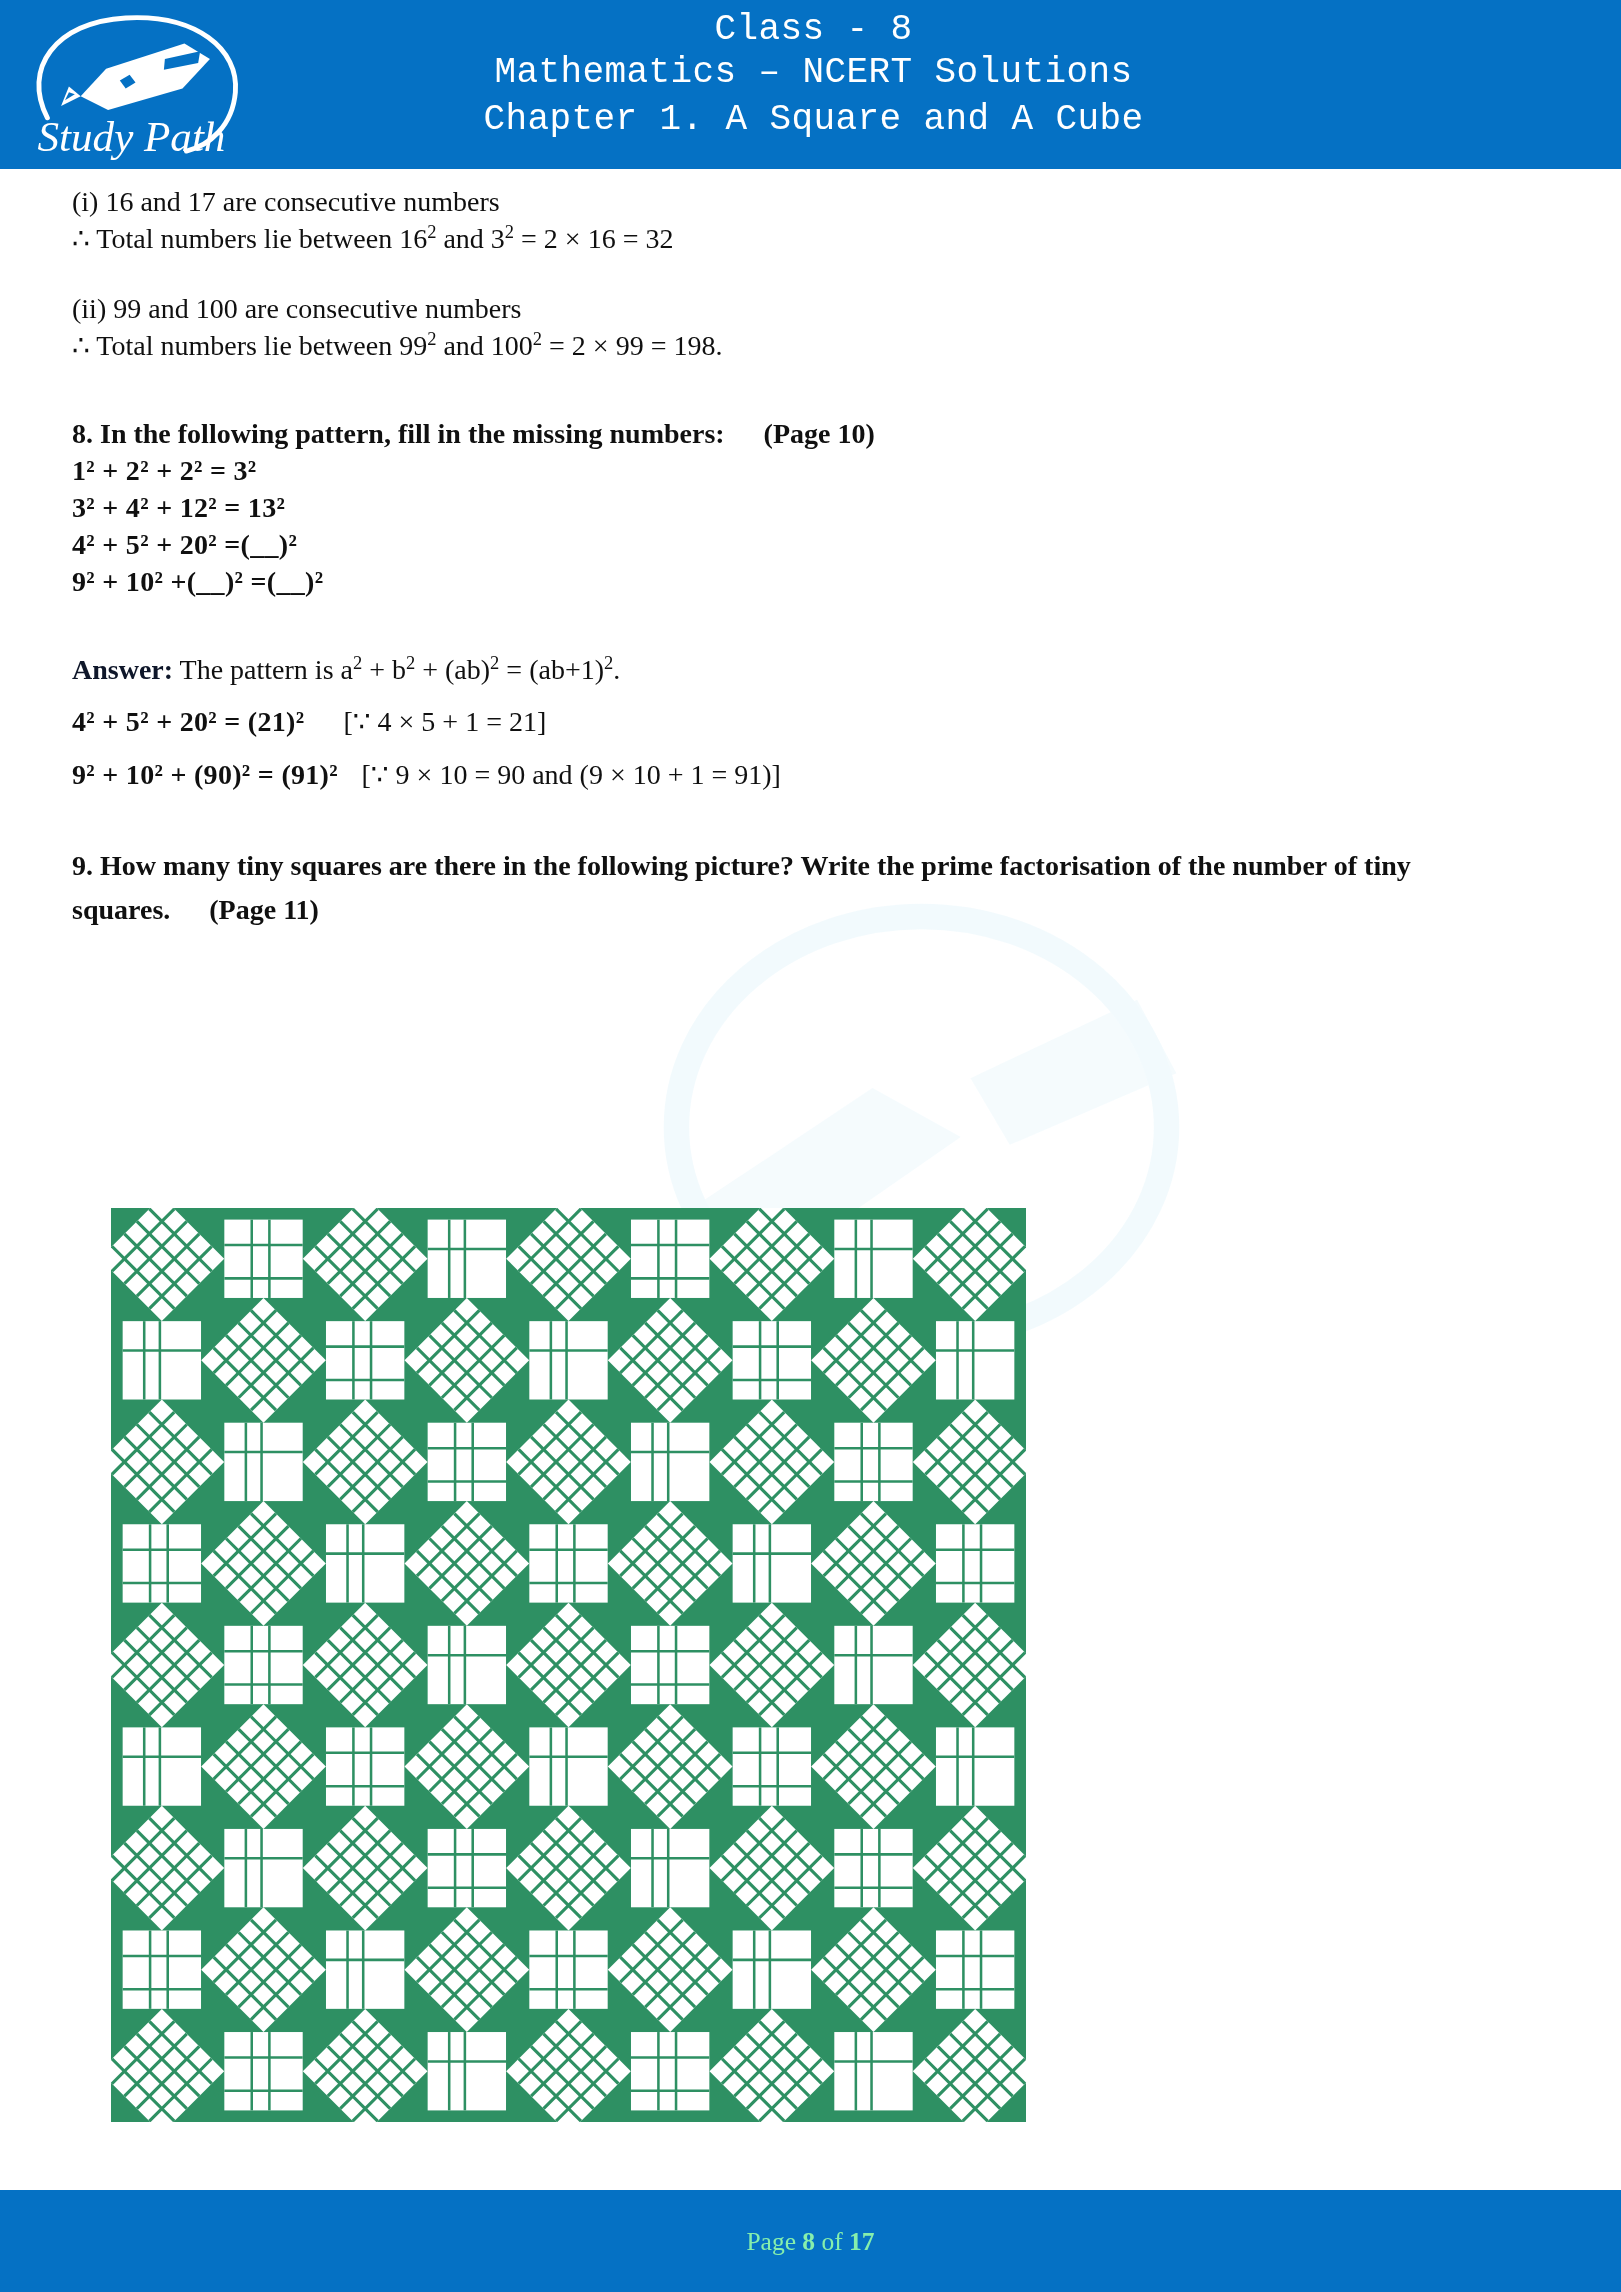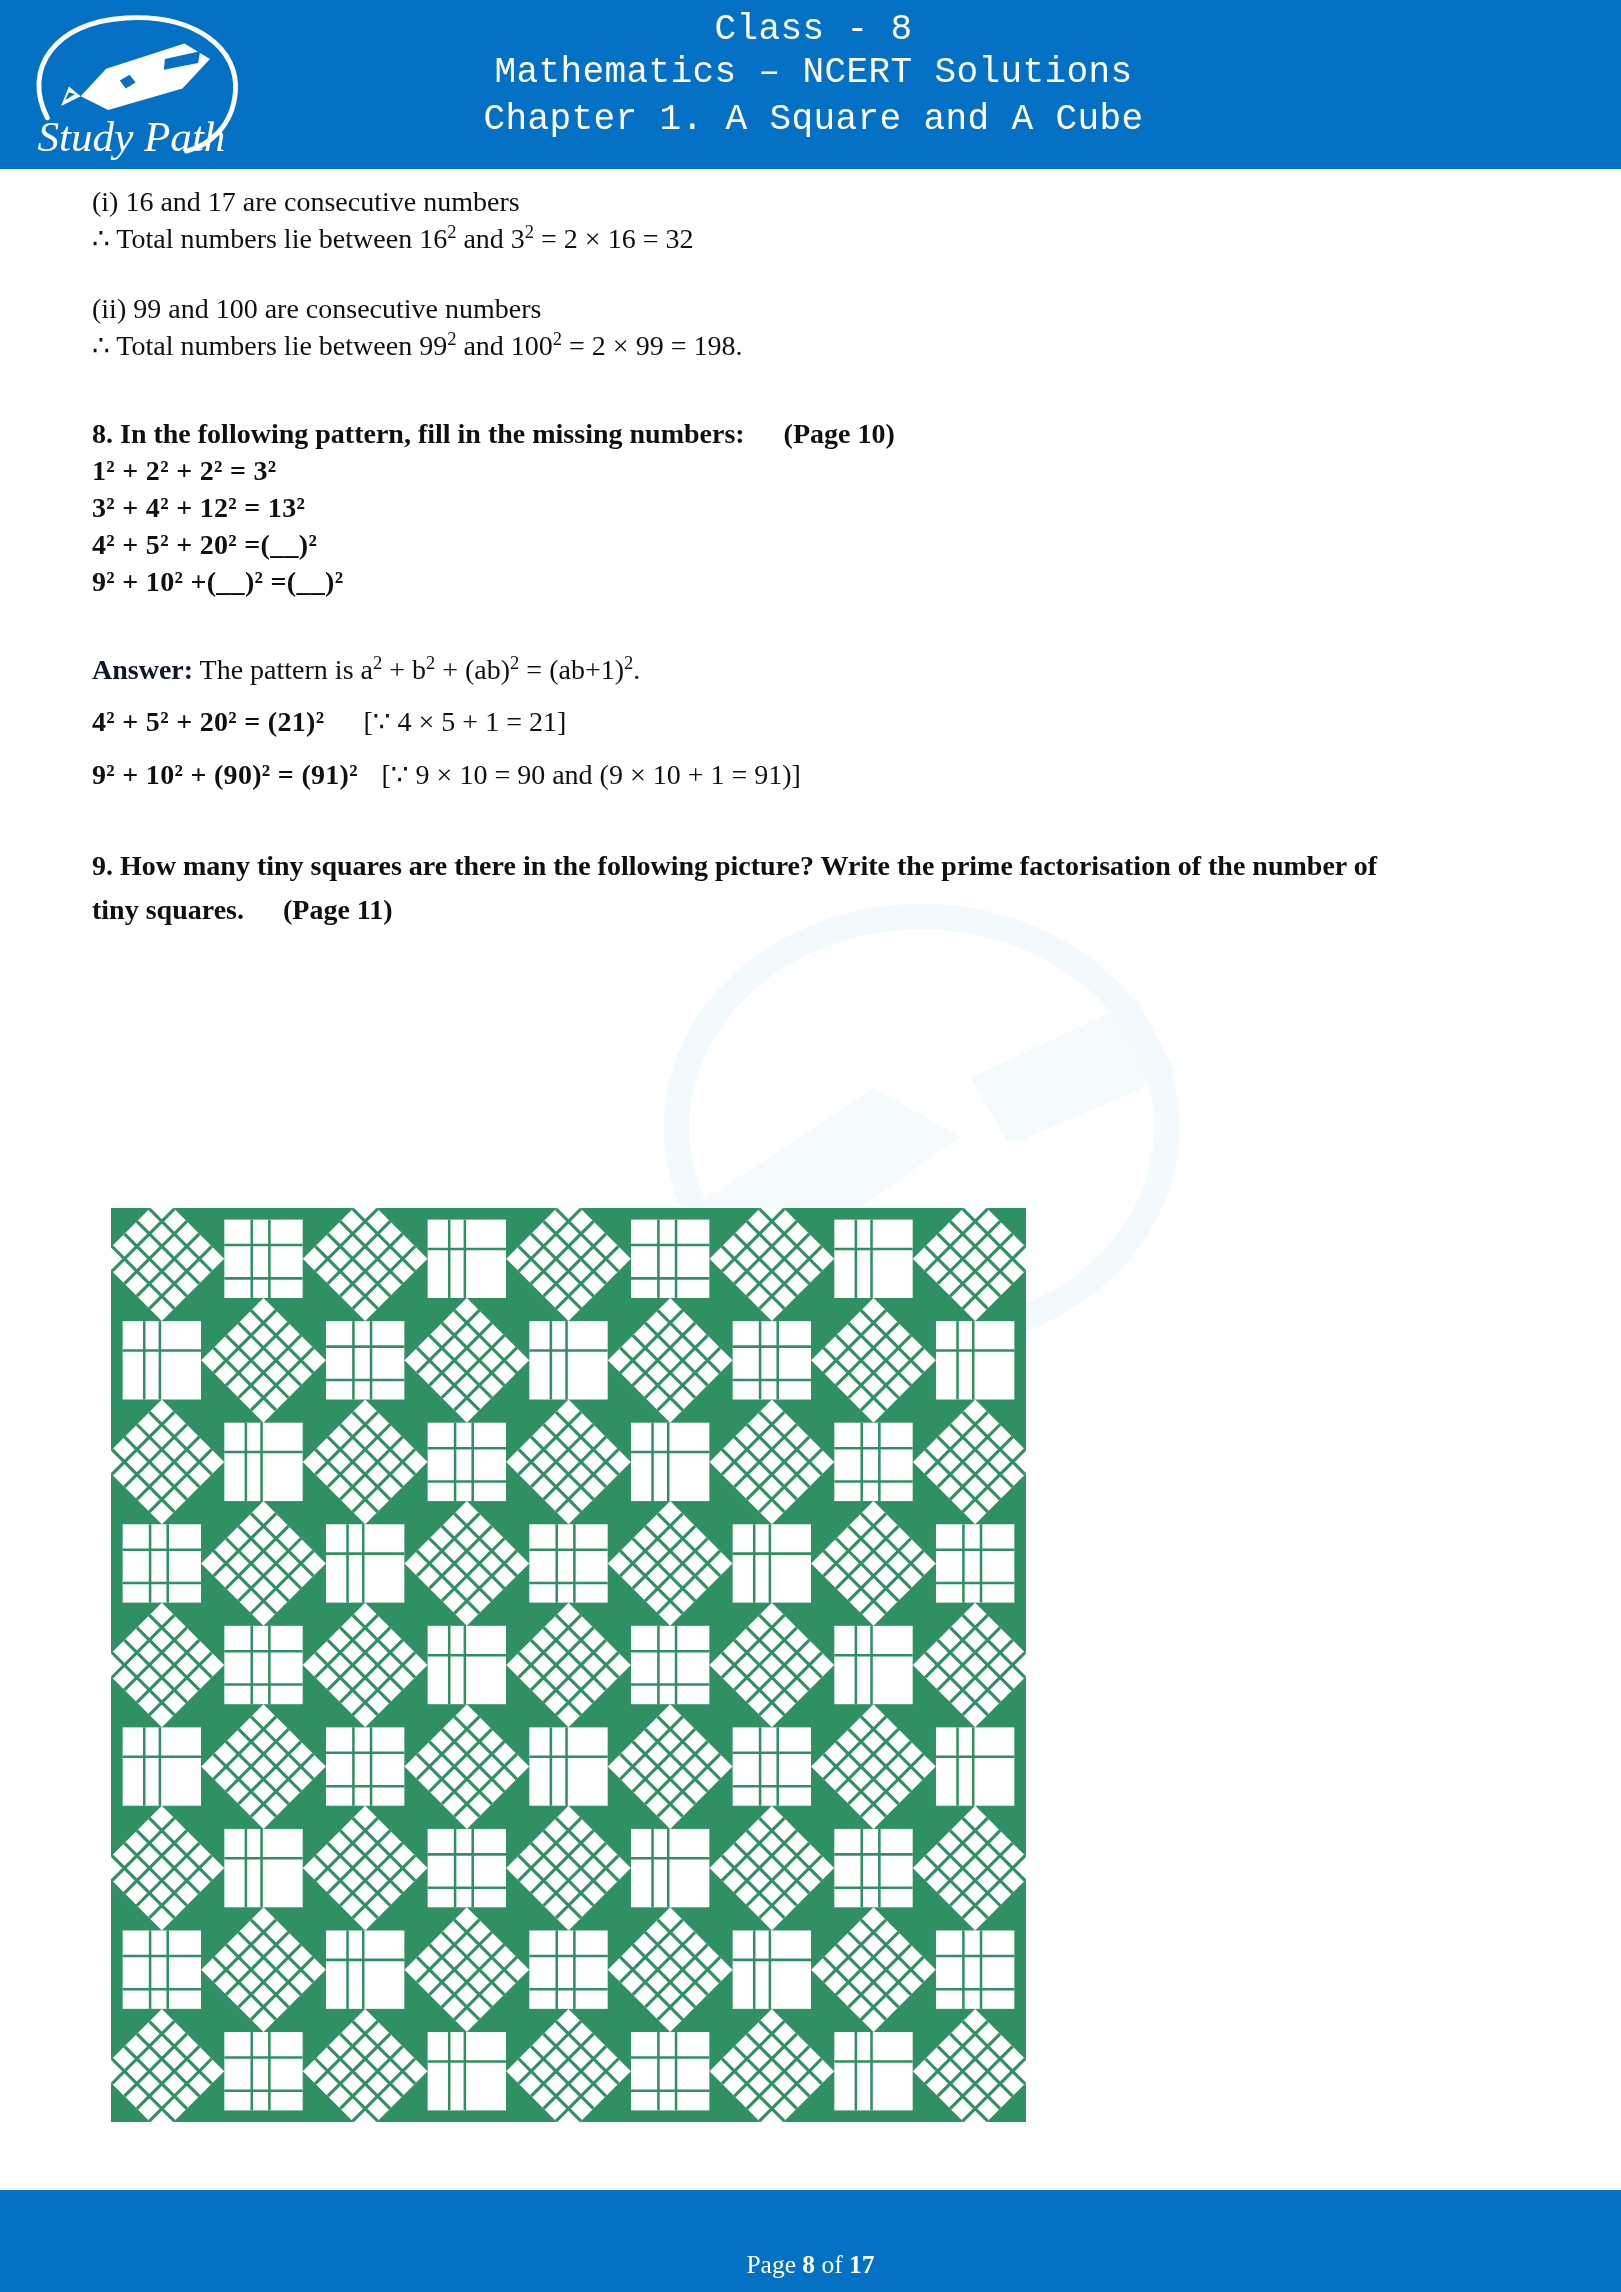--- a/index.html
+++ b/index.html
@@ -46,37 +46,37 @@
   #h2{margin-top:8.8px;}
   #h3{margin-top:13px;}
 
   
   #footer{
     position:absolute;left:0;bottom:0;width:1621px;height:103px;
     background:#0571c4;z-index:3;
   }
   #footer-text{
     position:absolute;left:0;top:37px;width:1621px;
-    text-align:center;color:#ffffff;
-    font-family:"Liberation Serif", serif;font-size:25.5px;margin-top:23px;
+    text-align:center;color:#86efac;
+    font-family:"Liberation Serif", serif;font-size:25.5px;
   }
   #footer-text b{font-weight:bold;}
 
   
   #content{
     position:absolute;left:0;top:169px;width:1621px;
     z-index:2;
   }
   .ln{
     font-family:"Liberation Serif", serif;
     color:#101010;
     font-size:28px;
     line-height:37px;
     margin:0 0 0 0;
-    padding-left:92px;
+    padding-left:72px;
     white-space:nowrap;
   }
   .ln.b{font-weight:bold;}
   .gap{height:33px;}
   .gap-sm{height:15.7px;}
   .gap-lg{height:51px;}
   sup{font-size:.66em;vertical-align:super;line-height:0;}
   .ans{color:#0f172a;font-weight:bold;}
   .wide{white-space:normal;padding-right:206px;line-height:44px;}
   .eq{font-weight:bold;letter-spacing:0.3px;}

